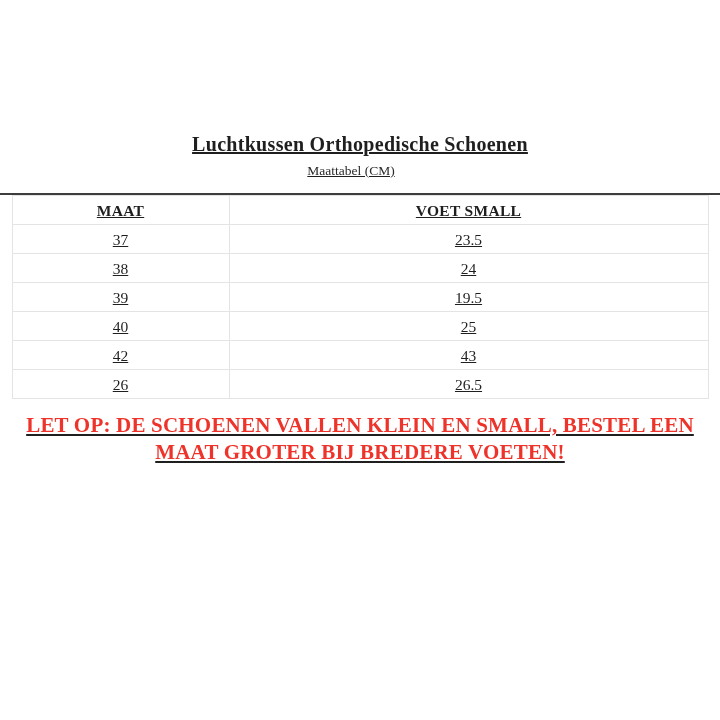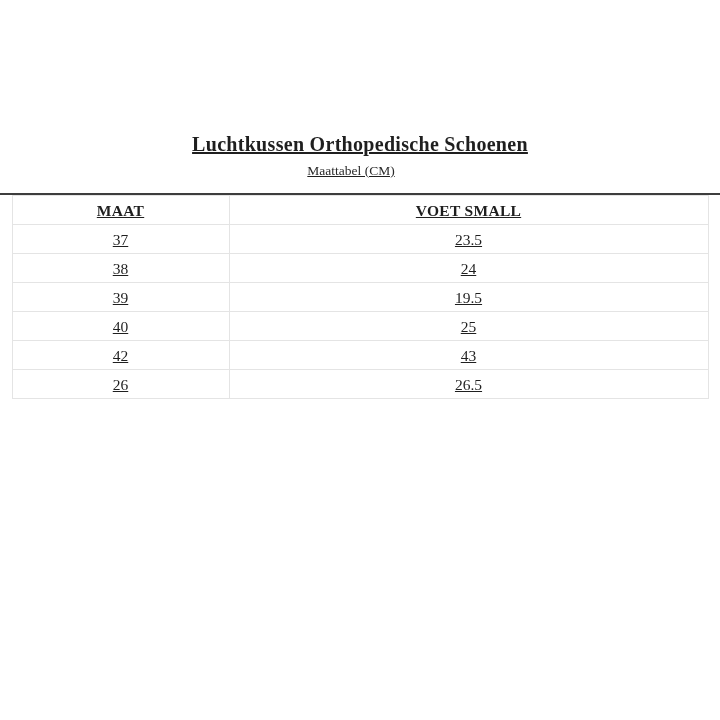--- a/index.html
+++ b/index.html
@@ -118,14 +118,15 @@
           <td>42</td>
           <td>43</td>
         </tr>
         <tr>
           <td>26</td>
           <td>26.5</td>
         </tr>
       </tbody>
   </table>
 
+  <p class="warning">LET OP: DE SCHOENEN VALLEN KLEIN EN SMALL, BESTEL EEN MAAT GROTER BIJ BREDERE VOETEN!</p>
 
 </div>
 
 </body></html>

